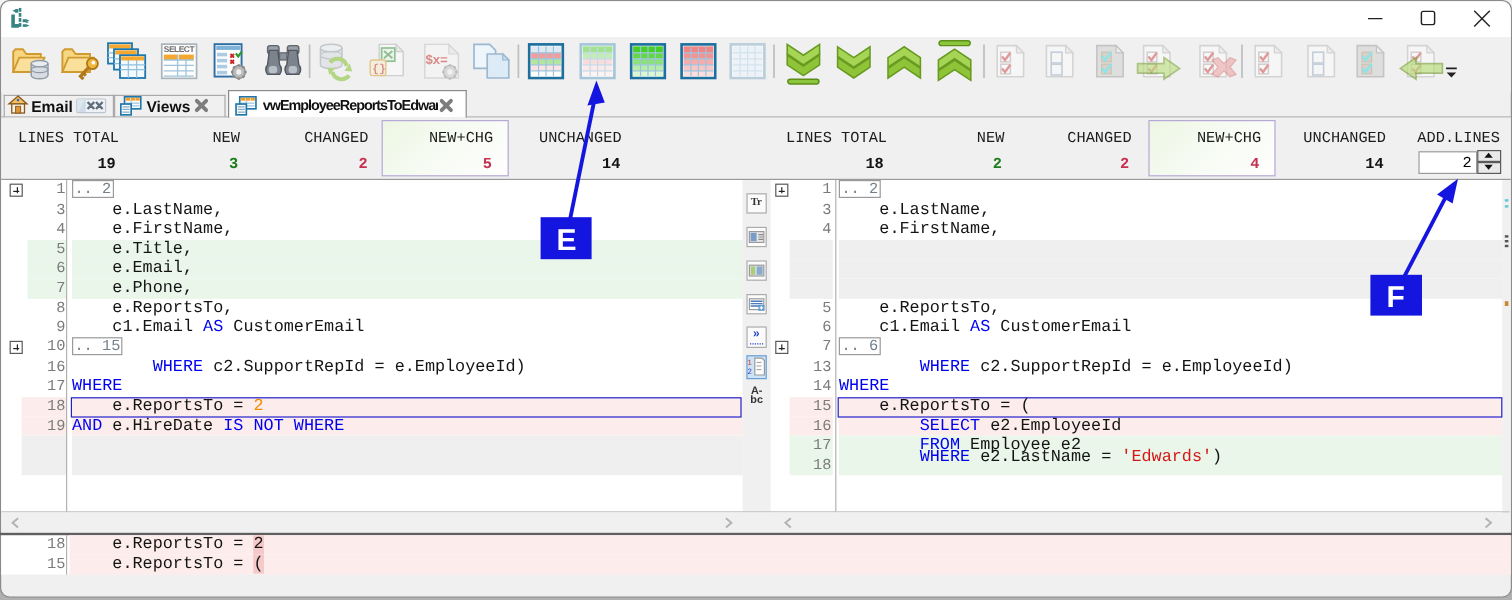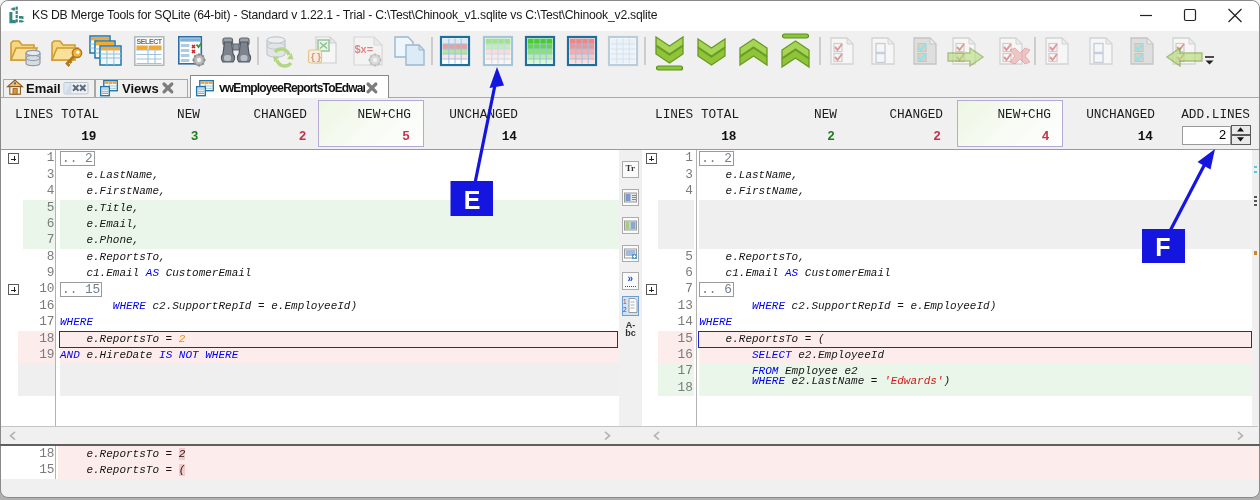--- a/index.html
+++ b/index.html
@@ -28,21 +28,21 @@
   .snum{position:absolute;top:31px;font-family:"Liberation Mono",monospace;font-size:12.75px;font-weight:bold;color:#111;}
   .ra{transform:translateX(-100%);}
   .ncbox{position:absolute;top:2.6px;height:46.6px;width:106px;border:1px solid #b7a9d6;
      background:linear-gradient(135deg,#edf6e3 0%,#f6fbf2 45%,#fefefe 100%);box-sizing:border-box;}
   .green{background:#e9f6e9;}
   .pink{background:#fdecec;}
   .filler{background:#efefef;}
   .ln{position:absolute;top:0;height:16.37px;line-height:16.37px;font-family:"Liberation Mono",monospace;
       font-size:12.75px;color:#7b7b7b;text-align:right;}
   .code{position:absolute;top:0;height:16.37px;line-height:16.37px;font-family:"Liberation Mono",monospace;
-      font-size:11px;color:#141414;white-space:pre;font-style:italic;}
+      font-size:14px;color:#141414;white-space:pre;}
   .kw{color:#0000f0;}
   .num{color:#f08c00;}
   .str{color:#d41919;}
   .fold{display:inline-block;border:1px solid #9a9a9a;color:#73808c;padding:0 1px 0 1px;height:14.5px;box-sizing:border-box;background:#fff;}
   .plusbox{position:absolute;width:11px;height:11px;border:1px solid #5a5a5a;background:#fff;box-sizing:border-box;}
   .plusbox:before{content:"";position:absolute;left:2px;right:2px;top:4.5px;height:1px;background:#222;}
   .plusbox:after{content:"";position:absolute;top:2px;bottom:2px;left:4.5px;width:1px;background:#222;}
   .sel{position:absolute;border:1.6px solid #2222cc;box-sizing:border-box;z-index:2;}
   
   .hscroll{position:absolute;height:16px;background:#f0f0f0;}
@@ -53,21 +53,20 @@
   
   .mbtn{position:absolute;left:621.5px;width:17.5px;height:17.5px;border:1px solid #ababab;background:#fbfbfb;
         box-sizing:border-box;font-size:9px;text-align:center;color:#444;}
 </style>
 </head>
 <body>
 <div id="app">
   <div class="abs" style="left:0;top:490px;width:1260px;height:10px;background:#b0b0b0;"></div>
   <div id="win"></div>
   <div id="titlebar"></div>
-  <div id="title-text">KS DB Merge Tools for SQLite (64-bit) - Standard v 1.22.1 - Trial - C:\Test\Chinook_v1.sqlite vs C:\Test\Chinook_v2.sqlite</div>
 
   <svg class="abs" style="left:1120px;top:0;" width="138" height="31" viewBox="0 0 138 31">
     <line x1="20" y1="15.5" x2="32" y2="15.5" stroke="#222" stroke-width="1.2"></line>
     <rect x="64.5" y="9.5" width="11" height="11" fill="none" stroke="#222" stroke-width="1.2" rx="1.5"></rect>
     <line x1="108.5" y1="9" x2="121.5" y2="22" stroke="#222" stroke-width="1.2"></line>
     <line x1="121.5" y1="9" x2="108.5" y2="22" stroke="#222" stroke-width="1.2"></line>
   </svg>
 
   <svg class="abs" style="left:8px;top:6px" width="19" height="19" viewBox="0 0 19 19">
     <g fill="#368484">

